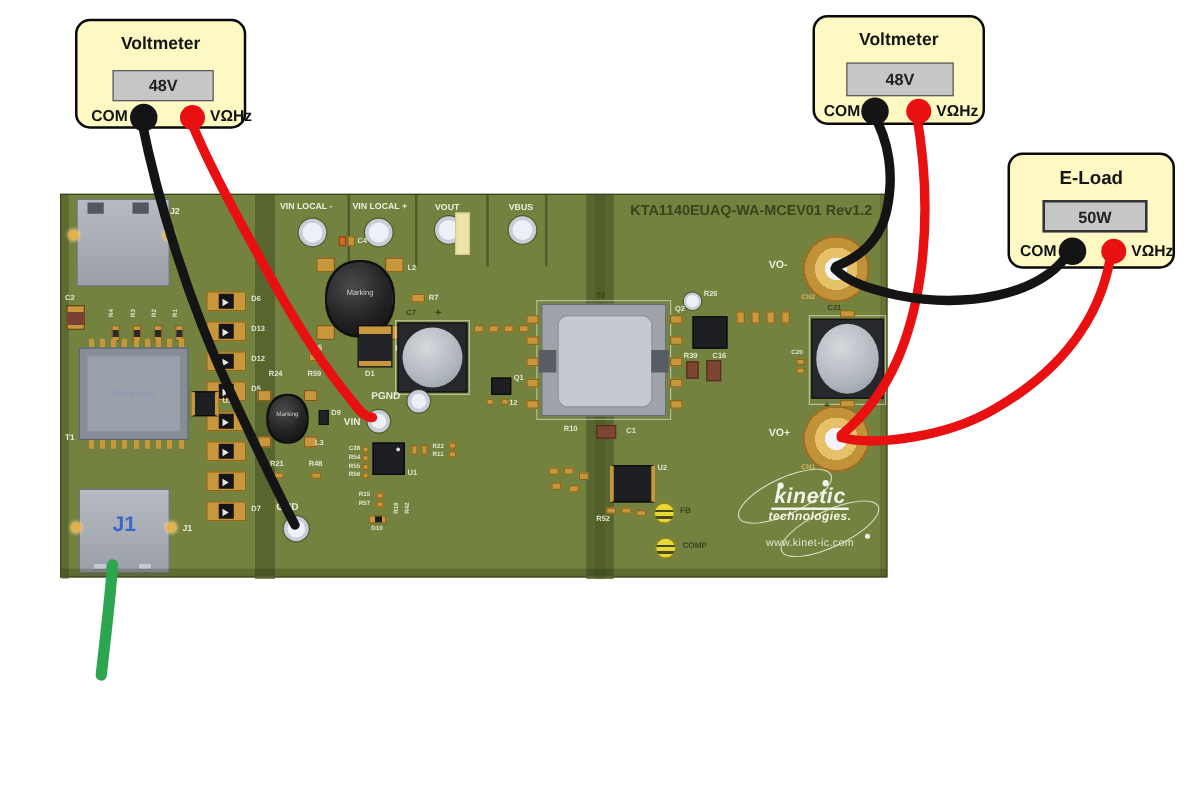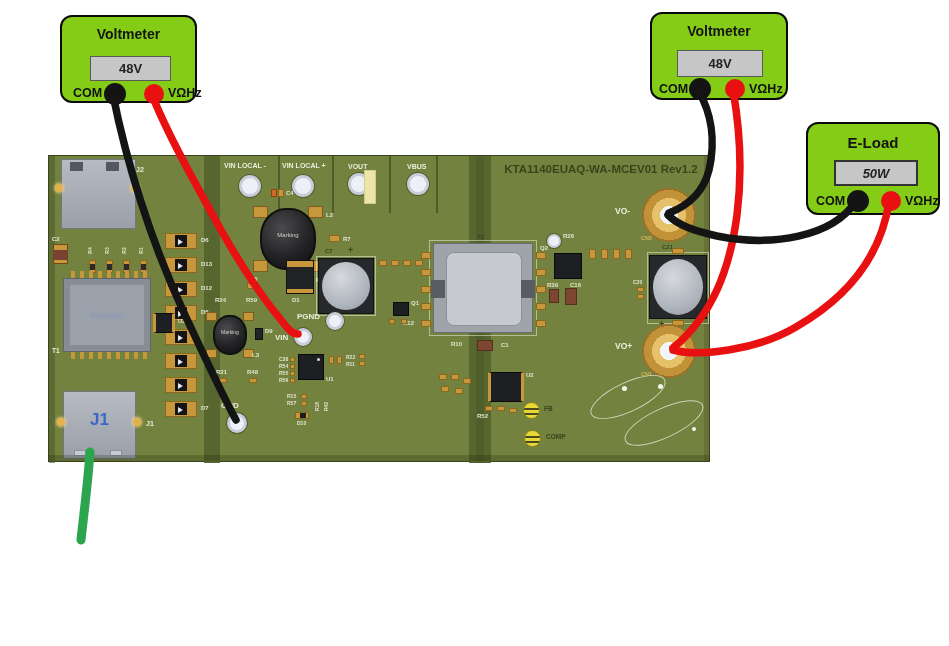--- a/index.html
+++ b/index.html
@@ -44,21 +44,21 @@
 
   
   .logo{position:absolute;left:540px;top:232px;width:118px;text-align:center;color:#f2f4e9;}
   .logo .brand{display:inline-block;font-size:17px;font-weight:bold;font-style:italic;letter-spacing:.5px;border-bottom:2px solid #f2f4e9;padding:0 2px 1px 2px;line-height:1;}
   .logo .sub{font-size:9.5px;font-weight:bold;font-style:italic;letter-spacing:.4px;line-height:1.3;}
   .logo .url{margin-top:9px;font-size:8.5px;color:#e4e8d4;letter-spacing:.3px;}
   .orbit{position:absolute;border:1.2px solid rgba(240,243,228,.75);border-radius:50%;background:transparent;}
   .ldot{position:absolute;width:5px;height:5px;border-radius:50%;background:#f4f6ec;}
 
   
-  .inst{position:absolute;background:#84cc16;border:2.5px solid #0a0a0a;border-radius:12px;z-index:2;padding-left:23px;}
+  .inst{position:absolute;background:#fef9c3;border:2.5px solid #0a0a0a;border-radius:12px;z-index:2;padding-left:23px;}
   .inst .title{position:absolute;left:0;width:100%;text-align:center;font-size:14px;font-weight:bold;color:#151515;}
   .display{position:absolute;background:#c6c6c6;border:1.5px solid #5a5a5a;display:flex;align-items:center;justify-content:center;font-size:13px;font-weight:bold;color:#222;}
   .probe{position:absolute;border-radius:50%;}
   .plabel{position:absolute;font-size:12.5px;font-weight:bold;color:#111;line-height:1;}
 
   
   .wires{position:absolute;left:0;top:0;z-index:3;pointer-events:none;}
   .wB{stroke:#141414;stroke-width:7.5;fill:none;stroke-linecap:round;}
   .wR{stroke:#e81010;stroke-width:7.5;fill:none;stroke-linecap:round;}
   .wG{stroke:#2ba54e;stroke-width:9;fill:none;stroke-linecap:round;}
@@ -325,20 +325,25 @@
     <i class="pad" style="left:448px;top:250px;width:8px;height:5px;"></i>
     <i class="pad" style="left:460px;top:252px;width:8px;height:5px;"></i>
     <i class="ref" style="left:428px;top:257px;">R52</i>
     <i class="ypt" style="left:474px;top:246px;"></i>
     <i class="ref refd" style="left:495px;top:250px;font-size:6.5px;">FB</i>
     <i class="ypt" style="left:475px;top:274px;"></i>
     <i class="ref refd" style="left:497px;top:278px;font-size:6.5px;">COMP</i>
 
     <i class="orbit" style="left:538px;top:226px;width:82px;height:30px;transform:rotate(-25deg);"></i>
     <i class="orbit" style="left:572px;top:252px;width:86px;height:30px;transform:rotate(-25deg);"></i>
+    <div class="logo">
+      <div class="brand">kinetic</div>
+      <div class="sub">technologies.</div>
+      <div class="url">www.kinet-ic.com</div>
+    </div>
     <i class="ldot" style="left:573px;top:230px;"></i>
     <i class="ldot" style="left:609px;top:228px;"></i>
     <i class="ldot" style="left:643px;top:271px;width:4px;height:4px;"></i>
   </div>
 
   <div class="inst" style="left:60px;top:15px;width:137px;height:88px;">
     <div class="title" style="top:9px;">Voltmeter</div>
     <div class="display" style="left:28px;top:39px;width:81px;height:25px;">48V</div>
     <div class="plabel" style="left:11px;top:70px;">COM</div>
     <div class="probe" style="left:42px;top:66px;width:22px;height:22px;background:#141414;"></div>
@@ -350,21 +355,21 @@
     <div class="title" style="top:9px;">Voltmeter</div>
     <div class="display" style="left:25px;top:36px;width:86px;height:27px;">48V</div>
     <div class="plabel" style="left:7px;top:69px;">COM</div>
     <div class="probe" style="left:37px;top:64px;width:22px;height:22px;background:#141414;"></div>
     <div class="probe" style="left:73px;top:65px;width:20px;height:20px;background:#e81010;"></div>
     <div class="plabel" style="left:97px;top:69px;">VΩHz</div>
   </div>
 
   <div class="inst" style="left:806px;top:122px;width:134px;height:93px;">
     <div class="title" style="top:10px;font-size:15px;">E-Load</div>
-    <div class="display" style="left:26px;top:36px;width:84px;height:26px;border:2px solid #333;font-style:italic;">50W</div>
+    <div class="display" style="left:26px;top:36px;width:84px;height:26px;border:2px solid #333;">50W</div>
     <div class="plabel" style="left:8px;top:71px;">COM</div>
     <div class="probe" style="left:39px;top:66px;width:22px;height:22px;background:#141414;"></div>
     <div class="probe" style="left:73px;top:67px;width:20px;height:20px;background:#e81010;"></div>
     <div class="plabel" style="left:97px;top:71px;">VΩHz</div>
   </div>
 
 
   <svg class="wires" width="949" height="646" viewBox="0 0 949 646">
     <path class="wG" d="M90,452 C88,482 84,512 81,540"></path>
     <path class="wB" d="M113,95 C126,160 150,240 185,315 C206,360 224,398 236,420"></path>

